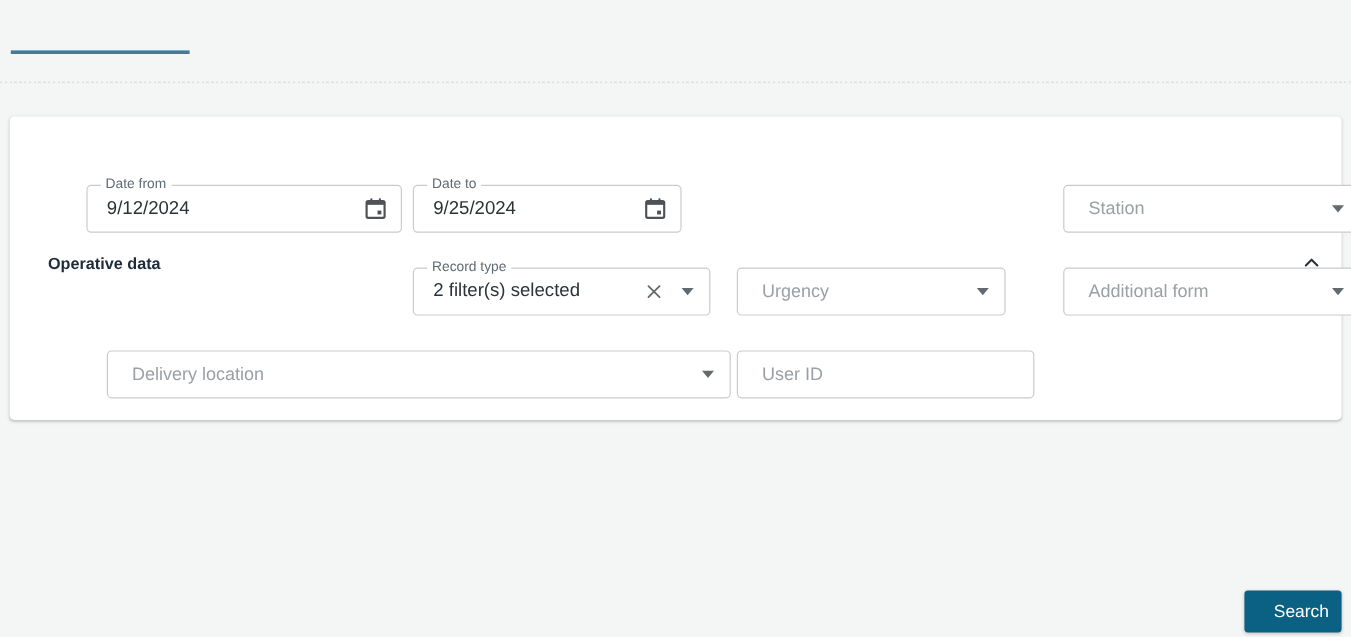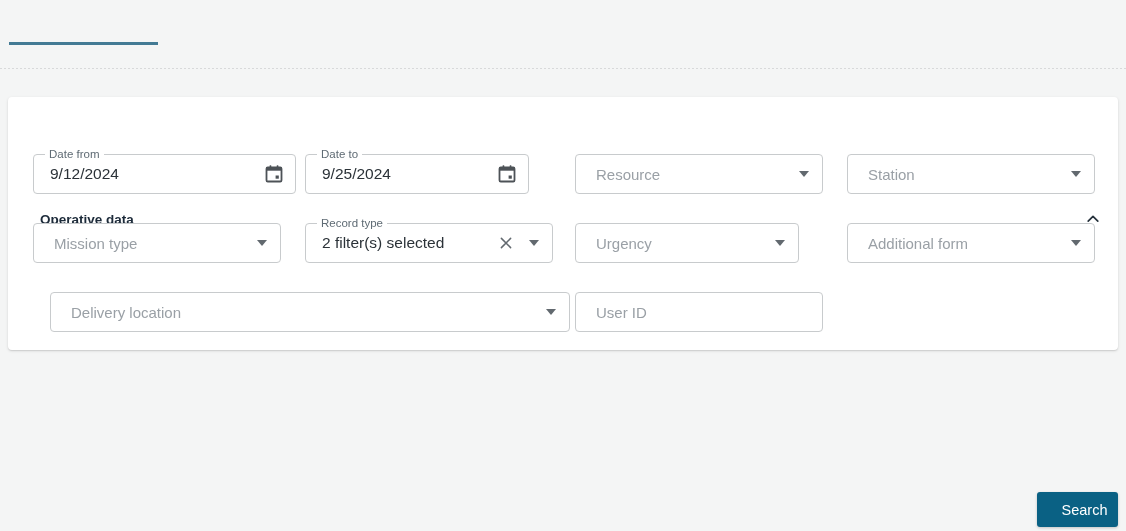--- a/index.html
+++ b/index.html
@@ -50,20 +50,21 @@
   .section-divider {
     position: absolute; left: 0; top: 56px; width: 1110px; height: 1px;
     background: #e4e6e7;
   }
 
   
   .field {
     position: absolute; height: 40px;
     border: 1px solid #c8cbcd; border-radius: 4px;
     background: #fff;
+    margin-left: 39px;
   }
   .field.has-label { border-top-color: #c8cbcd; }
   .field-label {
     position: absolute; left: 11px; top: -8px;
     background: #fff; padding: 0 4px;
     font-size: 11.5px; color: #5f6b74; line-height: 14px;
     white-space: nowrap;
   }
   .field-value {
     position: absolute; left: 16px; top: 50%; transform: translateY(-50%);
@@ -145,34 +146,26 @@
         <svg width="20" height="20" viewBox="0 0 20 20" aria-hidden="true">
           <rect x="2.5" y="3.5" width="15" height="14" rx="1.3" fill="none" stroke="#4d5257" stroke-width="1.8"></rect>
           <rect x="2.5" y="3.5" width="15" height="3.2" fill="#4d5257"></rect>
           <rect x="5.6" y="1.2" width="1.7" height="3.4" rx=".6" fill="#4d5257"></rect>
           <rect x="12.7" y="1.2" width="1.7" height="3.4" rx=".6" fill="#4d5257"></rect>
           <rect x="11.6" y="11.5" width="3.2" height="3.2" fill="#4d5257"></rect>
         </svg>
       </span>
     </div>
 
-    <div class="field" style="left:567px; top:57px; width:248px;">
-      <span class="field-placeholder">Resource</span>
-      <span class="arrow"></span>
-    </div>
 
     <div class="field" style="left:839px; top:57px; width:248px;">
       <span class="field-placeholder">Station</span>
       <span class="arrow"></span>
     </div>
 
-    <div class="field" style="left:25px; top:126px; width:248px;">
-      <span class="field-placeholder">Mission type</span>
-      <span class="arrow"></span>
-    </div>
 
     <div class="field has-label" style="left:297px; top:126px; width:248px;">
       <span class="field-label">Record type</span>
       <span class="field-value">2 filter(s) selected</span>
       <span class="clear-x">
         <svg width="16" height="16" viewBox="0 0 16 16" aria-hidden="true">
           <path d="M3.4 3.4 L12.6 12.6 M12.6 3.4 L3.4 12.6" stroke="#62696f" stroke-width="1.5" stroke-linecap="round"></path>
         </svg>
       </span>
       <span class="arrow"></span>

